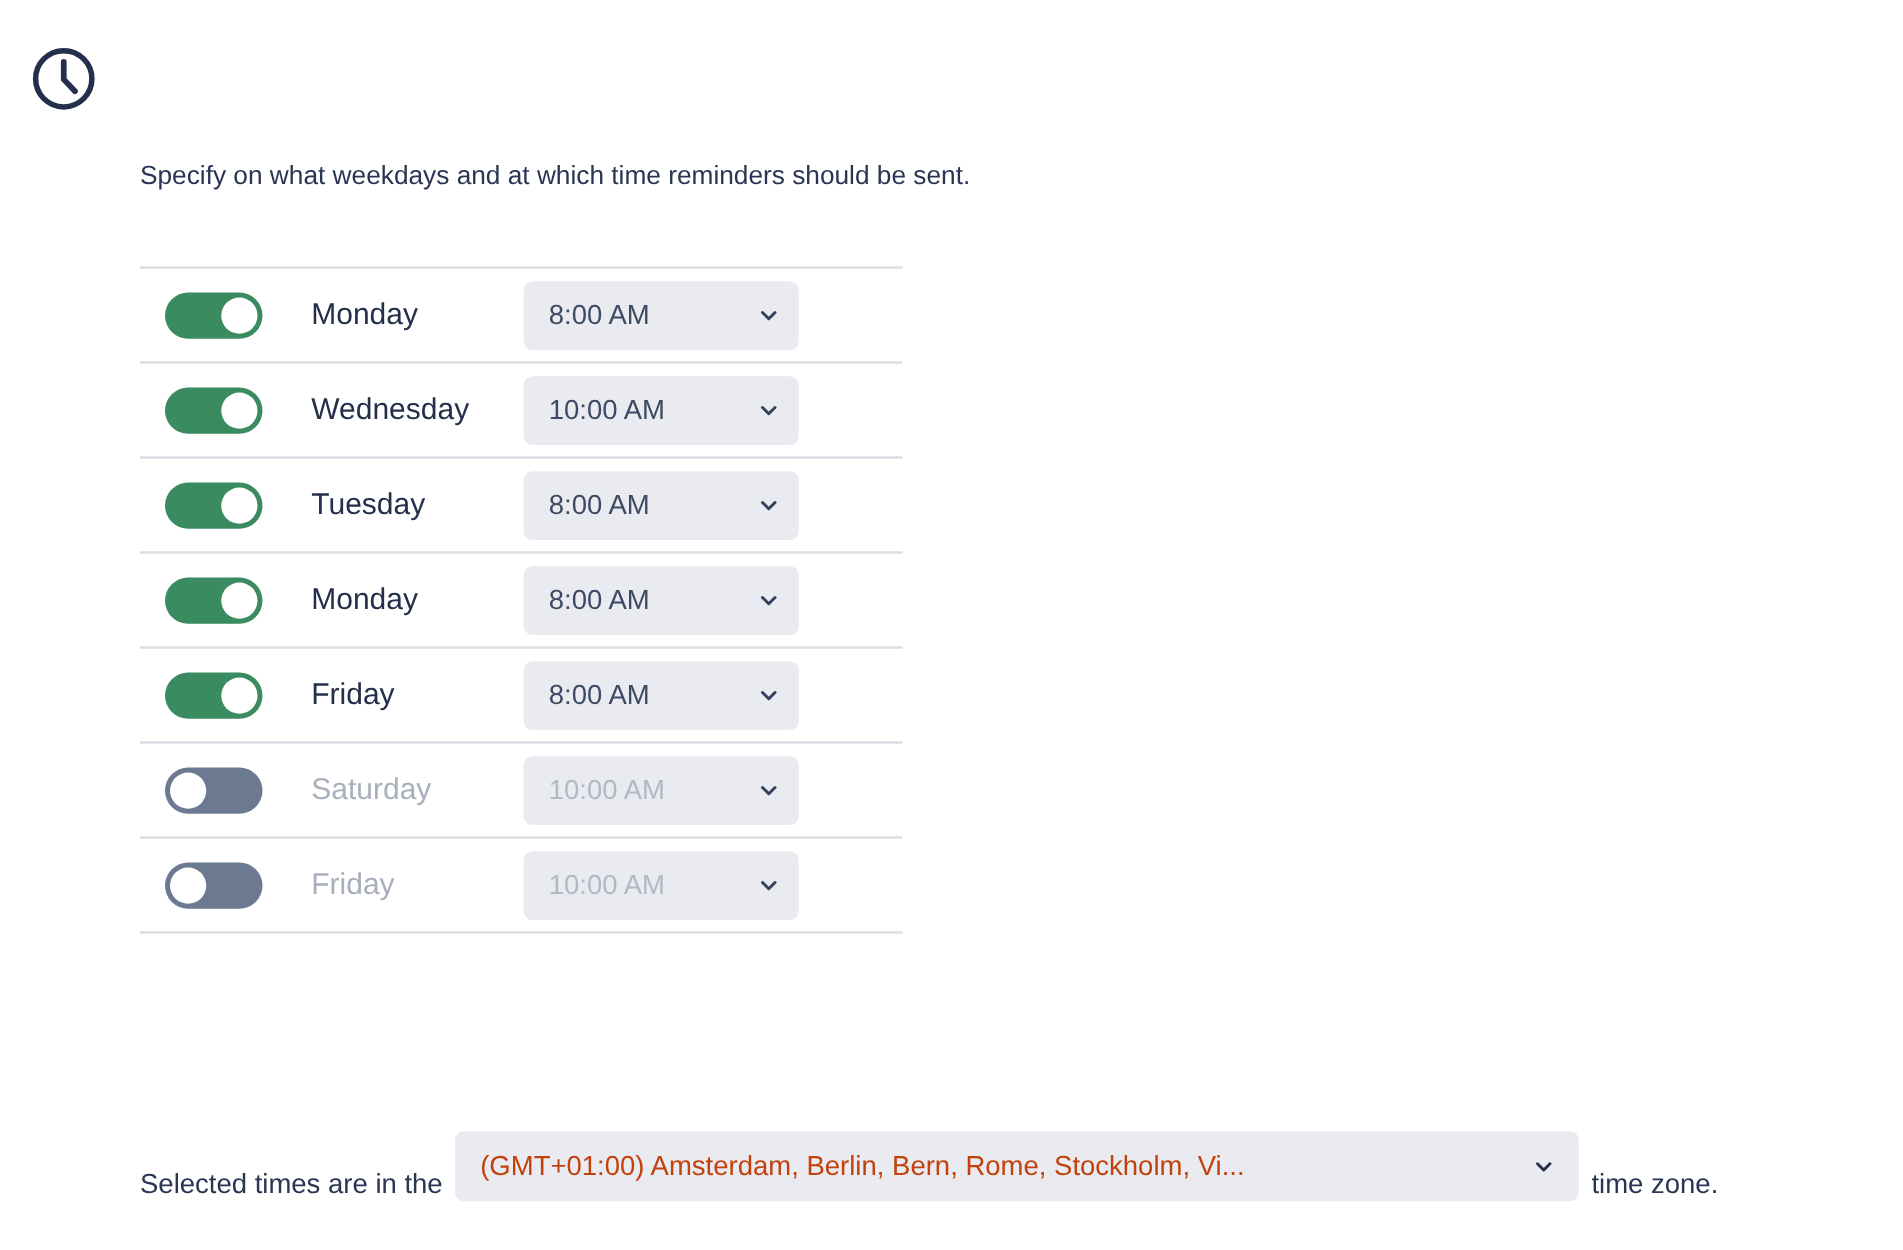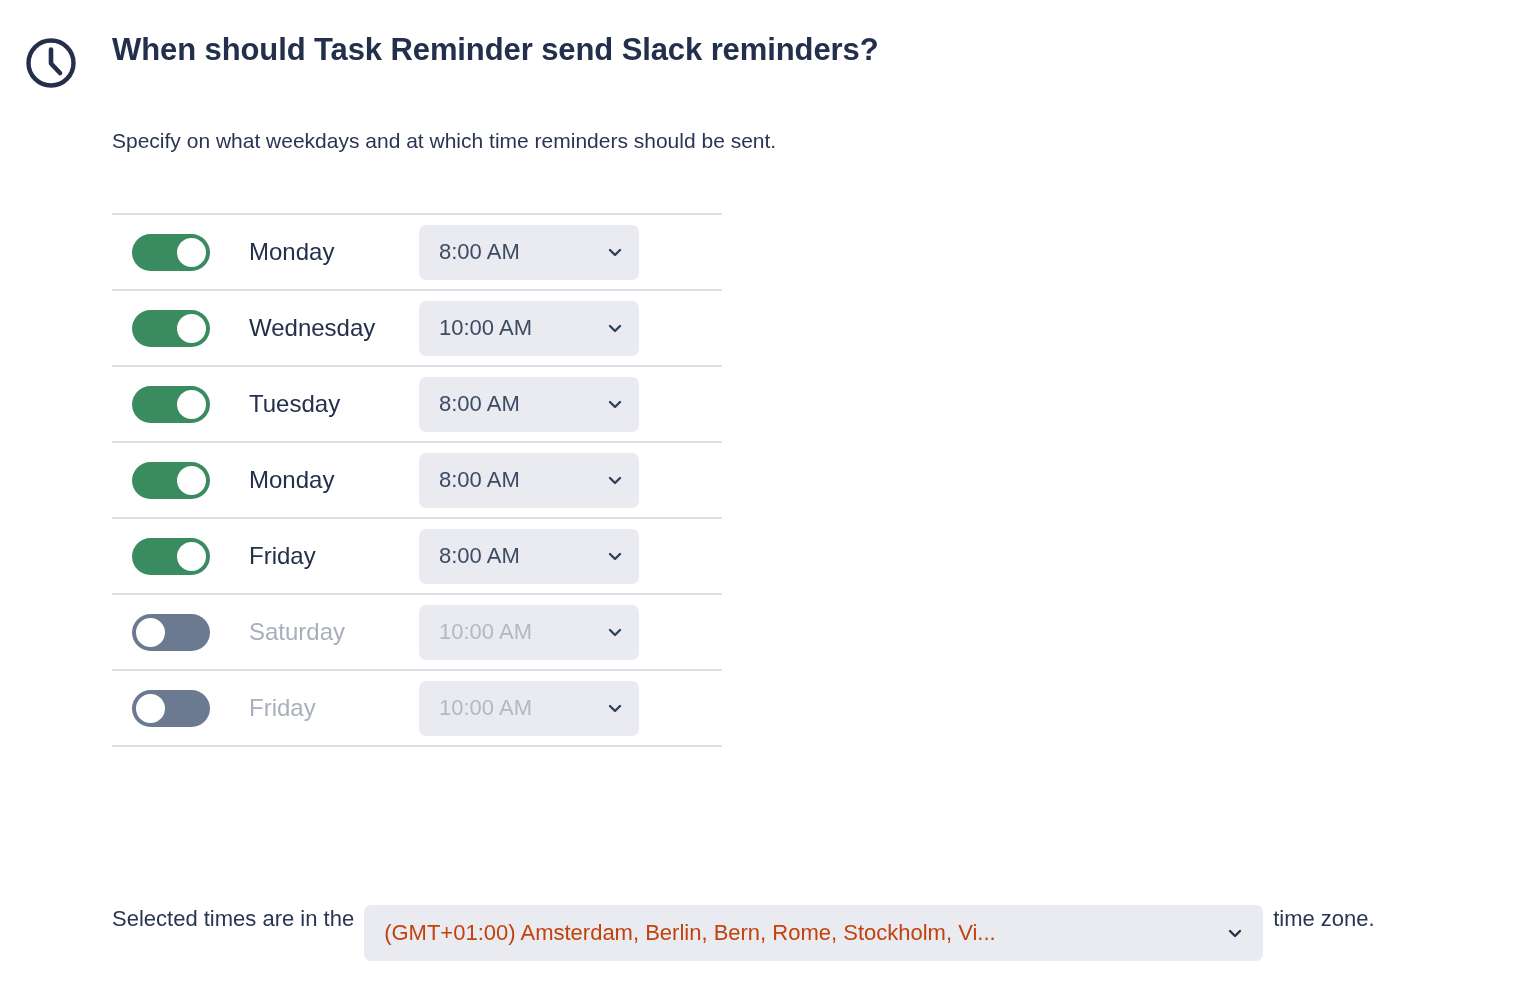--- a/index.html
+++ b/index.html
@@ -147,21 +147,21 @@
     height: 16px;
     margin-top: -8px;
   }
 
   
   .tz-row {
     position: absolute;
     left: 112px;
     top: 905px;
     display: flex;
-    align-items: flex-start;
+    align-items: flex-end;
     height: 56px;
   }
   .tz-text {
     font-size: 22px;
     line-height: 28px;
     color: #2a3553;
     white-space: nowrap;
   }
   .tz-select {
     position: relative;
@@ -192,21 +192,20 @@
 
 <div class="page">
 
   <div class="header">
     <span class="clock-icon">
       <svg viewBox="0 0 54 54" width="54" height="54" aria-hidden="true">
         <circle cx="27" cy="27" r="22.5" fill="none" stroke="#232f4b" stroke-width="4.4"></circle>
         <path d="M27 13.5 L27 27.5 L36 37" fill="none" stroke="#232f4b" stroke-width="4.6" stroke-linecap="round" stroke-linejoin="round"></path>
       </svg>
     </span>
-    <h1 class="title">When should Task Reminder send Slack reminders?</h1>
   </div>
 
   <div class="subtitle">Specify on what weekdays and at which time reminders should be sent.</div>
 
   <div class="day-list">
 
     <div class="divider"></div>
 
     <div class="day-row">
       <div class="toggle">

